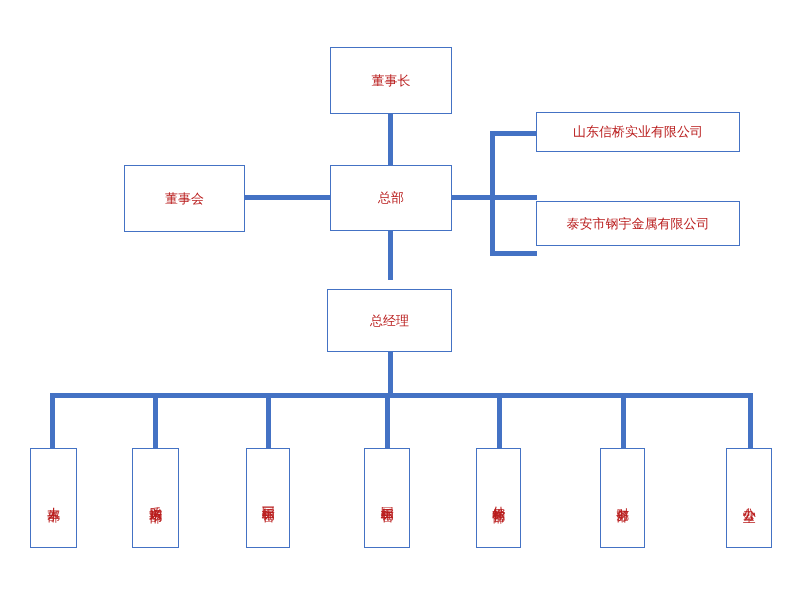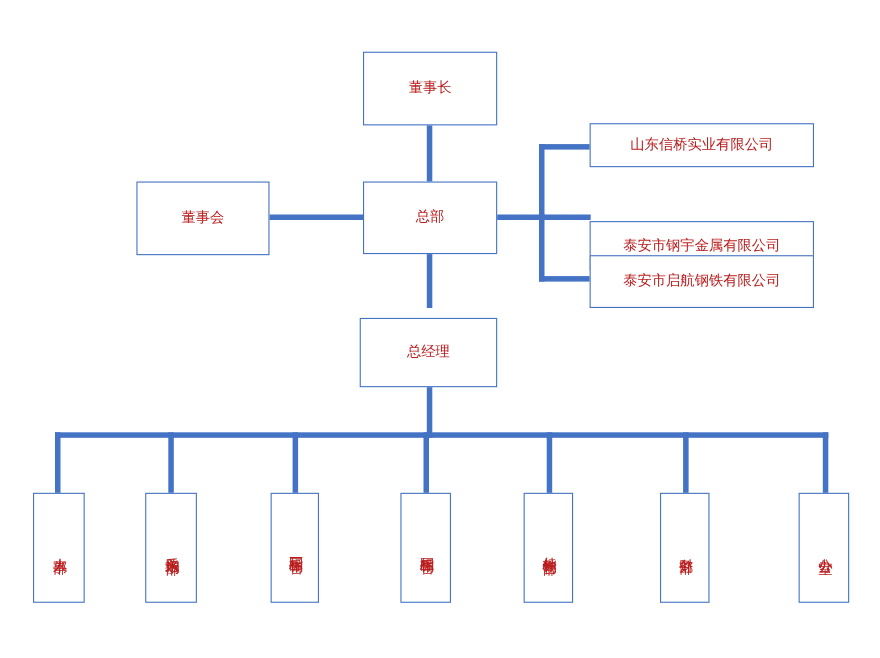--- a/index.html
+++ b/index.html
@@ -98,23 +98,20 @@
   </div>
 
   <div class="node" style="left:330px; top:165px; width:122px; height:66px;">
     <span class="node-label">总部</span>
   </div>
 
   <div class="node" style="left:536px; top:173px; width:204px; height:45px;margin-top:28px;">
     <span class="node-label">泰安市钢宇金属有限公司</span>
   </div>
 
-  <div class="node" style="left:536px; top:232px; width:204px; height:48px;">
-    <span class="node-label">泰安市启航钢铁有限公司</span>
-  </div>
 
   <div class="node" style="left:327px; top:279px; width:125px; height:63px;margin-top:10px;">
     <span class="node-label">总经理</span>
   </div>
 
   <div class="node vertical" style="left:30px; top:448px; width:47px; height:100px;">
     <span class="node-label">人事部</span>
   </div>
 
   <div class="node vertical" style="left:132px; top:448px; width:47px; height:100px;">

